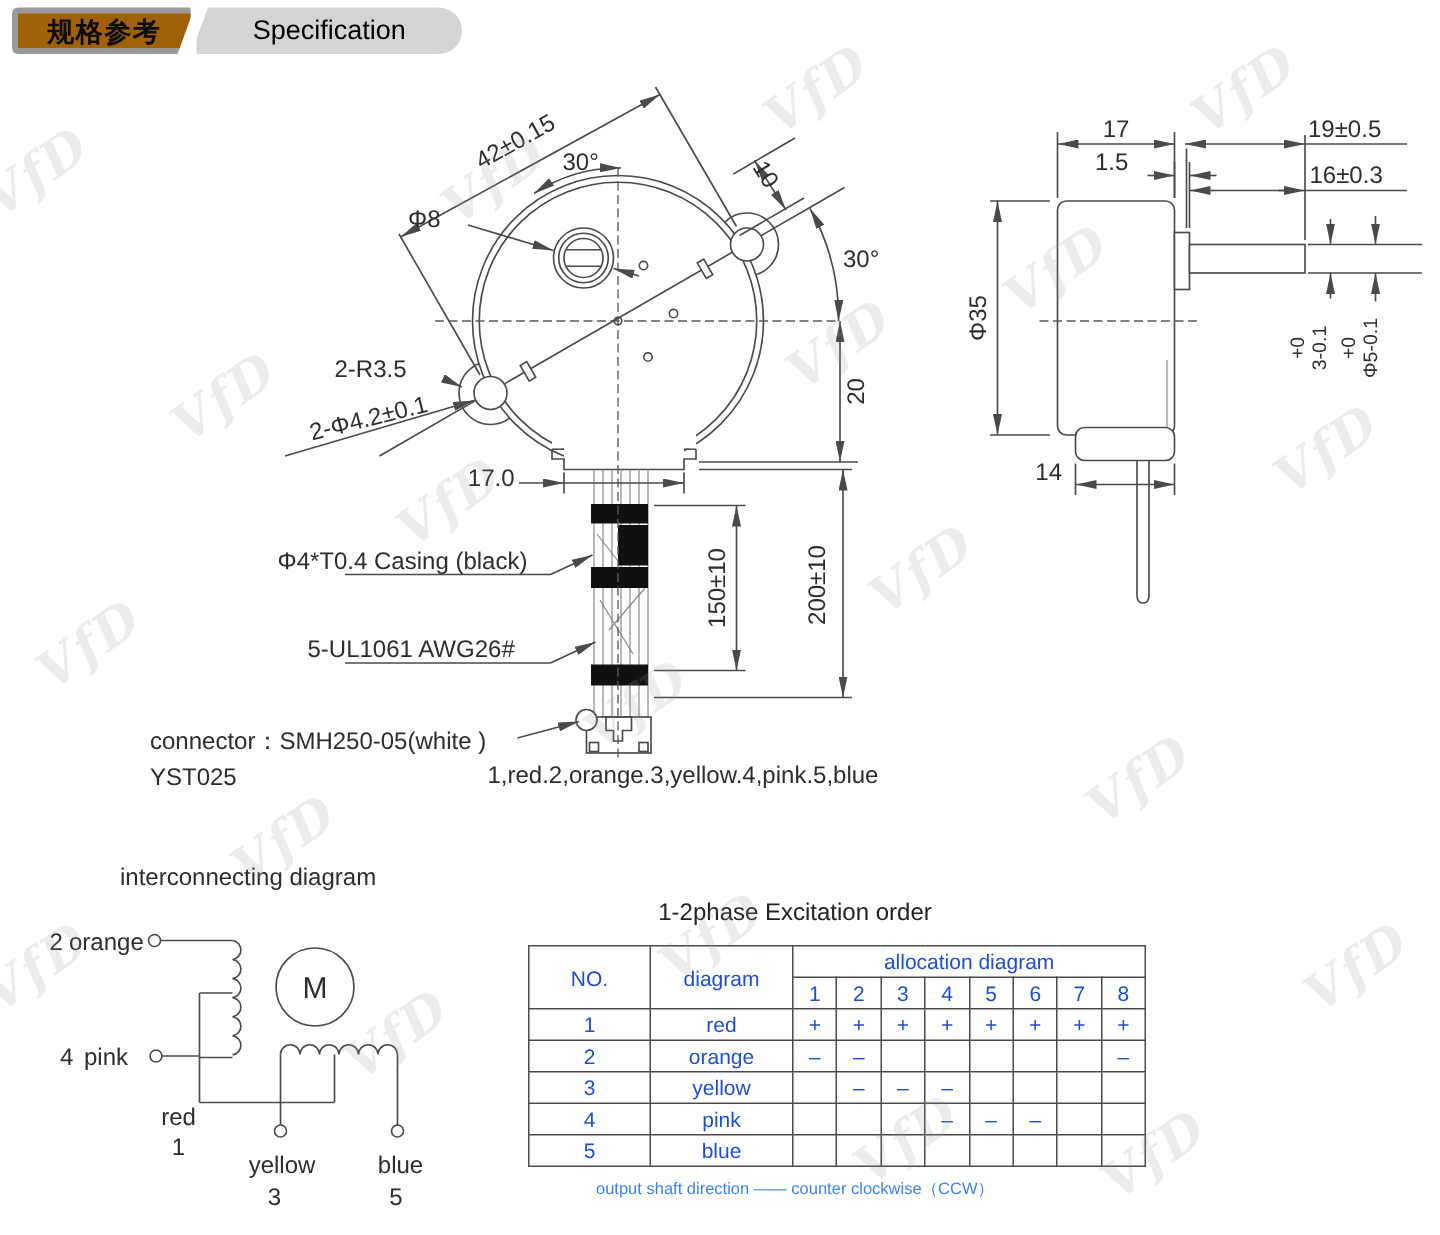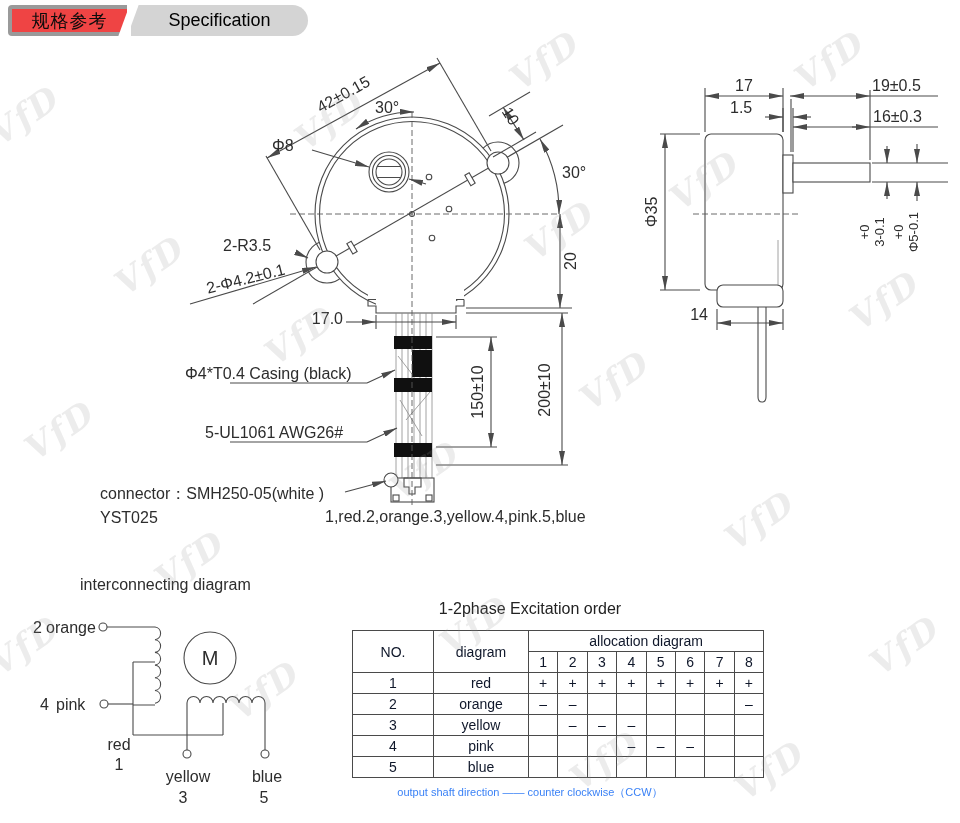--- a/index.html
+++ b/index.html
@@ -1,23 +1,23 @@
 <!DOCTYPE html>
 <html><head>
 <meta charset="utf-8">
 <style>
   html,body{margin:0;padding:0;background:#fff;}
   body{width:960px;height:823px;position:relative;overflow:hidden;
        font-family:"Liberation Sans",sans-serif;color:#222;}
   
   .hdr{position:absolute;left:8px;top:5px;width:300px;height:31px;z-index:6;}
   .hdr-cn{position:absolute;left:0;top:0;width:119px;height:31px;background:#9a9a9a;border-radius:4px 0 0 4px;}
-  .hdr-cn-in{position:absolute;left:4px;top:4px;right:0;bottom:4px;background:#ef4444;
+  .hdr-cn-in{position:absolute;left:4px;top:4px;right:0;bottom:4px;background:#a16207;
              display:flex;align-items:center;justify-content:center;
-             font-weight:normal;font-size:18px;color:#0c0c0c;letter-spacing:1px;}
+             font-weight:bold;font-size:18px;color:#0c0c0c;letter-spacing:1px;}
   .hdr-gap{position:absolute;left:116px;top:-2px;width:9px;height:35px;background:#fff;transform:skewX(-20deg);z-index:2;}
   .hdr-en{position:absolute;left:123px;top:0;width:177px;height:31px;background:#d4d4d4;
           border-radius:0 16px 16px 0;display:flex;align-items:center;justify-content:center;
           font-size:18px;color:#000000;}
   
   #wmlayer{position:absolute;left:0;top:0;width:960px;height:823px;z-index:5;pointer-events:none;}
   .wm{position:absolute;font-family:"DejaVu Serif",serif;font-style:italic;font-weight:bold;
       font-size:34px;color:rgba(150,150,150,0.18);letter-spacing:2px;
       transform:translate(-50%,-50%) rotate(-35deg);white-space:nowrap;}
   
@@ -26,21 +26,21 @@
   #drawing .small{font-size:13px;}
   #drawing .big{font-size:16px;}
   .ln{stroke:#4a4a4a;stroke-width:1.1;fill:none;}
   .lnw{stroke:#4a4a4a;stroke-width:1.1;fill:#fff;}
   .thin{stroke:#8a8a8a;stroke-width:0.8;fill:none;}
   .dash{stroke:#5a5a5a;stroke-width:0.9;fill:none;stroke-dasharray:6 3;}
   .blk{fill:#101010;stroke:none;}
   
   #exc{position:absolute;left:352px;top:588px;width:356px;z-index:2;margin-top:12px;}
   #exc .ttl{text-align:center;font-size:16px;color:#222;margin-bottom:12px;}
-  table.x{border-collapse:collapse;table-layout:fixed;width:411px;font-size:14px;color:#0f172a;}
+  table.x{border-collapse:collapse;table-layout:fixed;width:411px;font-size:14px;color:#1d4ed8;}
   table.x td,table.x th{border:1px solid #4a4a4a;text-align:center;padding:0;height:20px;font-weight:normal;}
   table.x .h1{height:21px;}
   table.x .h2{height:18px;}
   #exc .cap{text-align:center;font-size:11px;color:#3b82f6;margin-top:7px;white-space:nowrap;}
 </style>
 </head>
 <body>
 
 <div class="hdr">
   <div class="hdr-cn">

